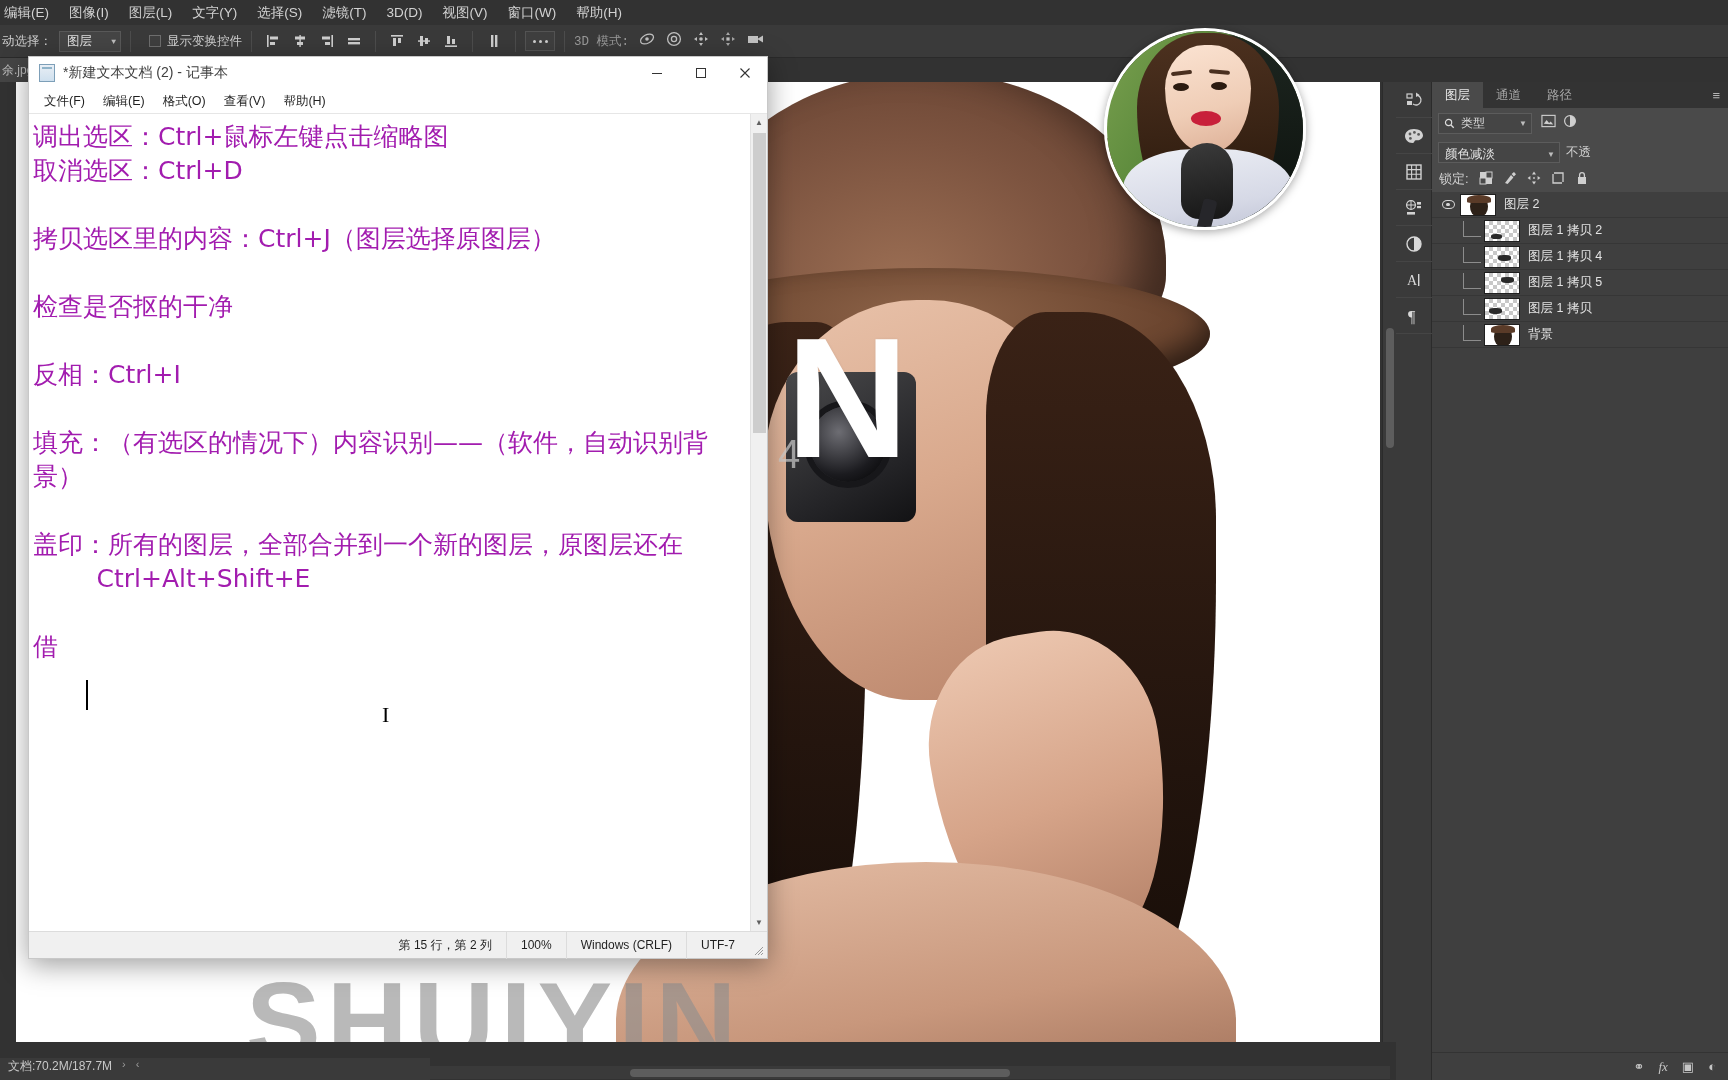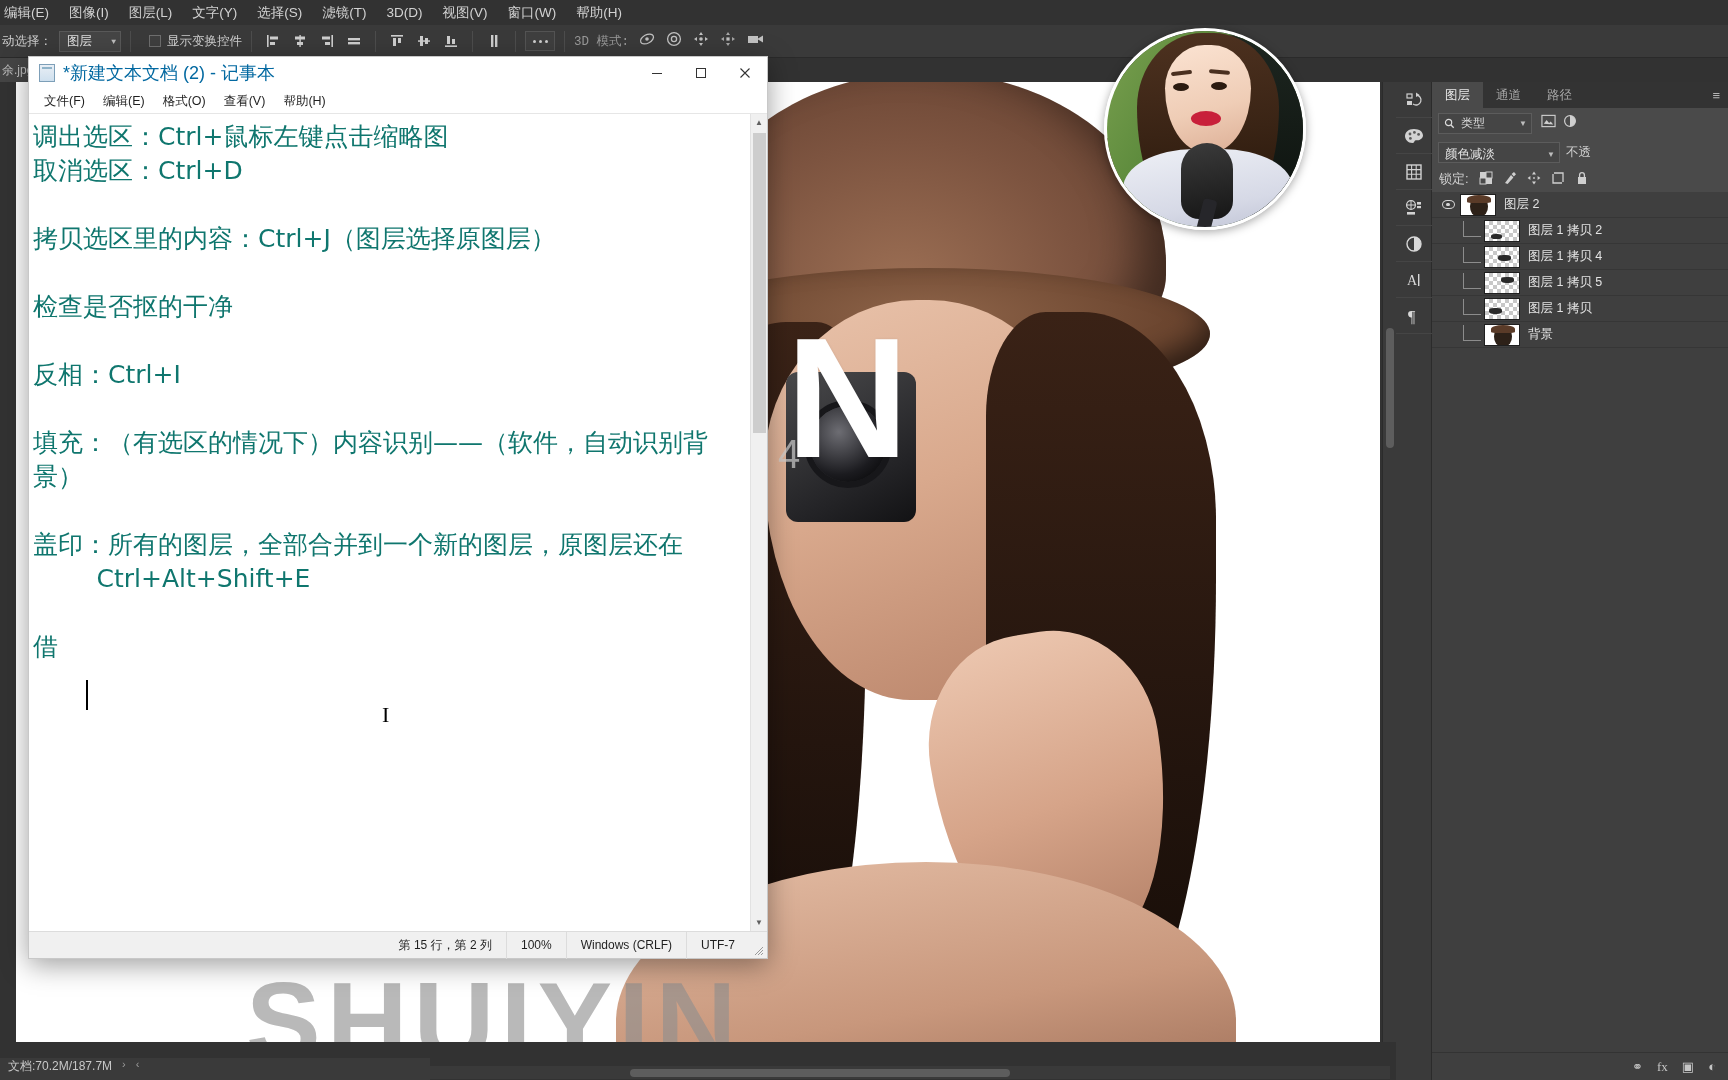--- a/index.html
+++ b/index.html
@@ -341,41 +341,41 @@
   }
   #np-app-icon {
     width: 16px; height: 18px; margin: 0 8px 0 10px; flex: none;
     background: linear-gradient(180deg, #e8eef5 0%, #cfe0ee 100%);
     border: 1px solid #7d9fb8; position: relative;
   }
   #np-app-icon:before {
     content: ""; position: absolute; left: 2px; top: 2px; right: 2px; height: 2px;
     background: #8fb3c9;
   }
-  #np-title { font-size: 18px; color: #0369a1; white-space: nowrap; }
+  #np-title { font-size: 14px; color: #404040; white-space: nowrap; }
   #np-winbtns { margin-left: auto; display: flex; height: 32px; }
   .np-wb {
     width: 44px; height: 32px; display: flex; align-items: center; justify-content: center;
     color: #333; font-size: 13px;
   }
   .np-wb svg { display: block; }
 
   #np-menubar {
     height: 25px; display: flex; align-items: center; background: #ffffff;
     border-bottom: 1px solid #e6e6e6; padding-left: 6px; flex: none;
   }
   #np-menubar .nmi {
     font-size: 12.5px; color: #1f1f1f; padding: 0 9px; white-space: nowrap;
   }
 
   #np-body { flex: 1 1 auto; position: relative; background: #ffffff; overflow: hidden; }
   #np-text {
     position: absolute; left: 4px; top: 6px; right: 18px; bottom: 0;
     font-family: "DejaVu Sans", "Liberation Sans", sans-serif;
-    font-size: 25px; line-height: 34px; color: #0f766e;
+    font-size: 25px; line-height: 34px; color: #a21caf;
     white-space: pre-wrap; word-break: break-word;
   }
   #np-caret {
     position: absolute; left: 57px; top: 566px; width: 2px; height: 30px;
     background: #000; z-index: 3;
   }
   #np-ibeam {
     position: absolute; left: 353px; top: 588px; z-index: 4;
     color: #000; font-size: 22px; font-family: "Liberation Serif", serif;
   }
@@ -780,21 +780,21 @@
         <div class="thumb-cell photo">
             <span class="p-hair"></span>
             <span class="p-hat"></span>
           </div>
         <div class="layer-name">背景</div>
       </div>
     </div>
 
     <div id="layers-footer">
       <span class="lf-btn">⚭</span>
-      <span class="lf-btn" style="font-family:'Liberation Serif',serif;">fx</span>
+      <span class="lf-btn" style="font-style:italic;font-family:'Liberation Serif',serif;">fx</span>
       <span class="lf-btn">▣</span>
       <span class="lf-btn">◐</span>
     </div>
   </div>
 </div>
 
 <div id="webcam">
   <div class="cam-bg"></div>
   <div class="cam-chair"></div>
   <div class="cam-hair"></div>

